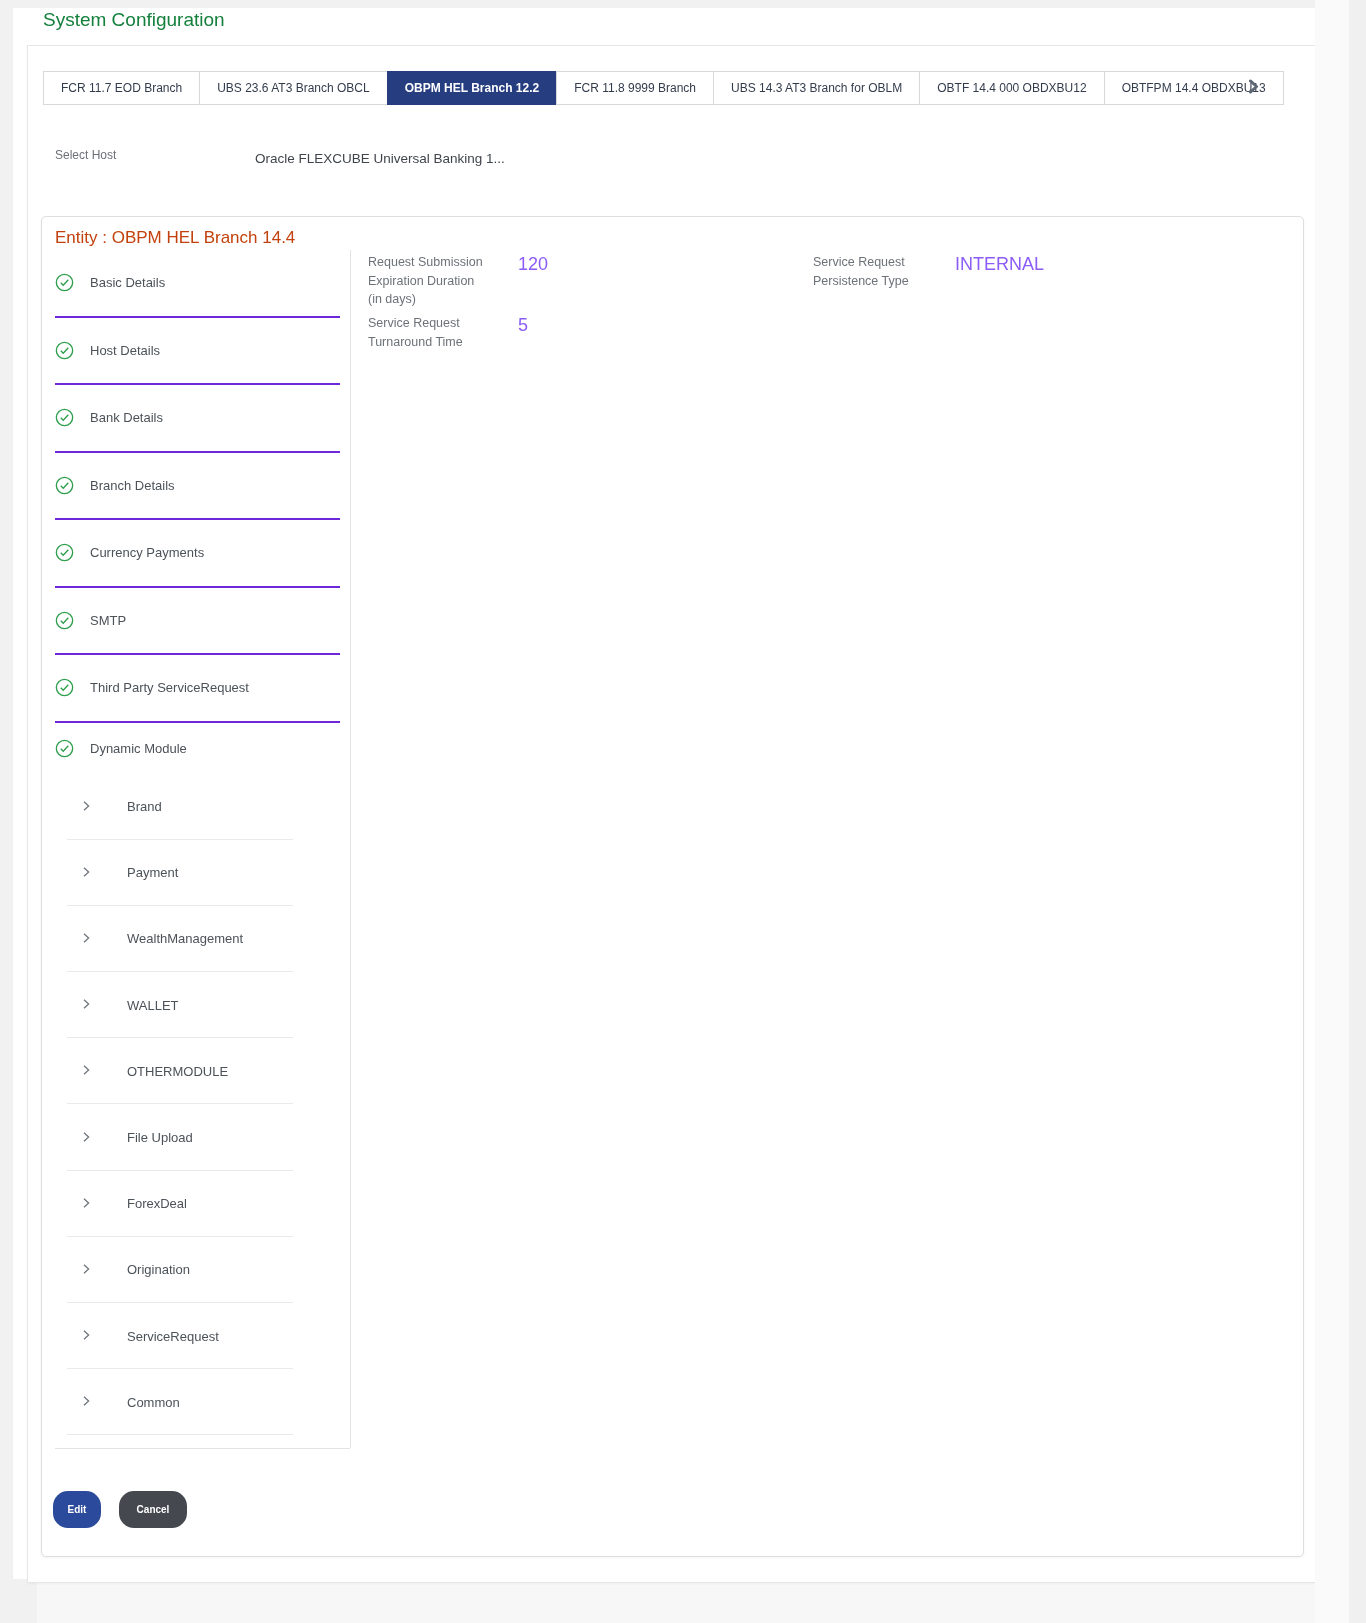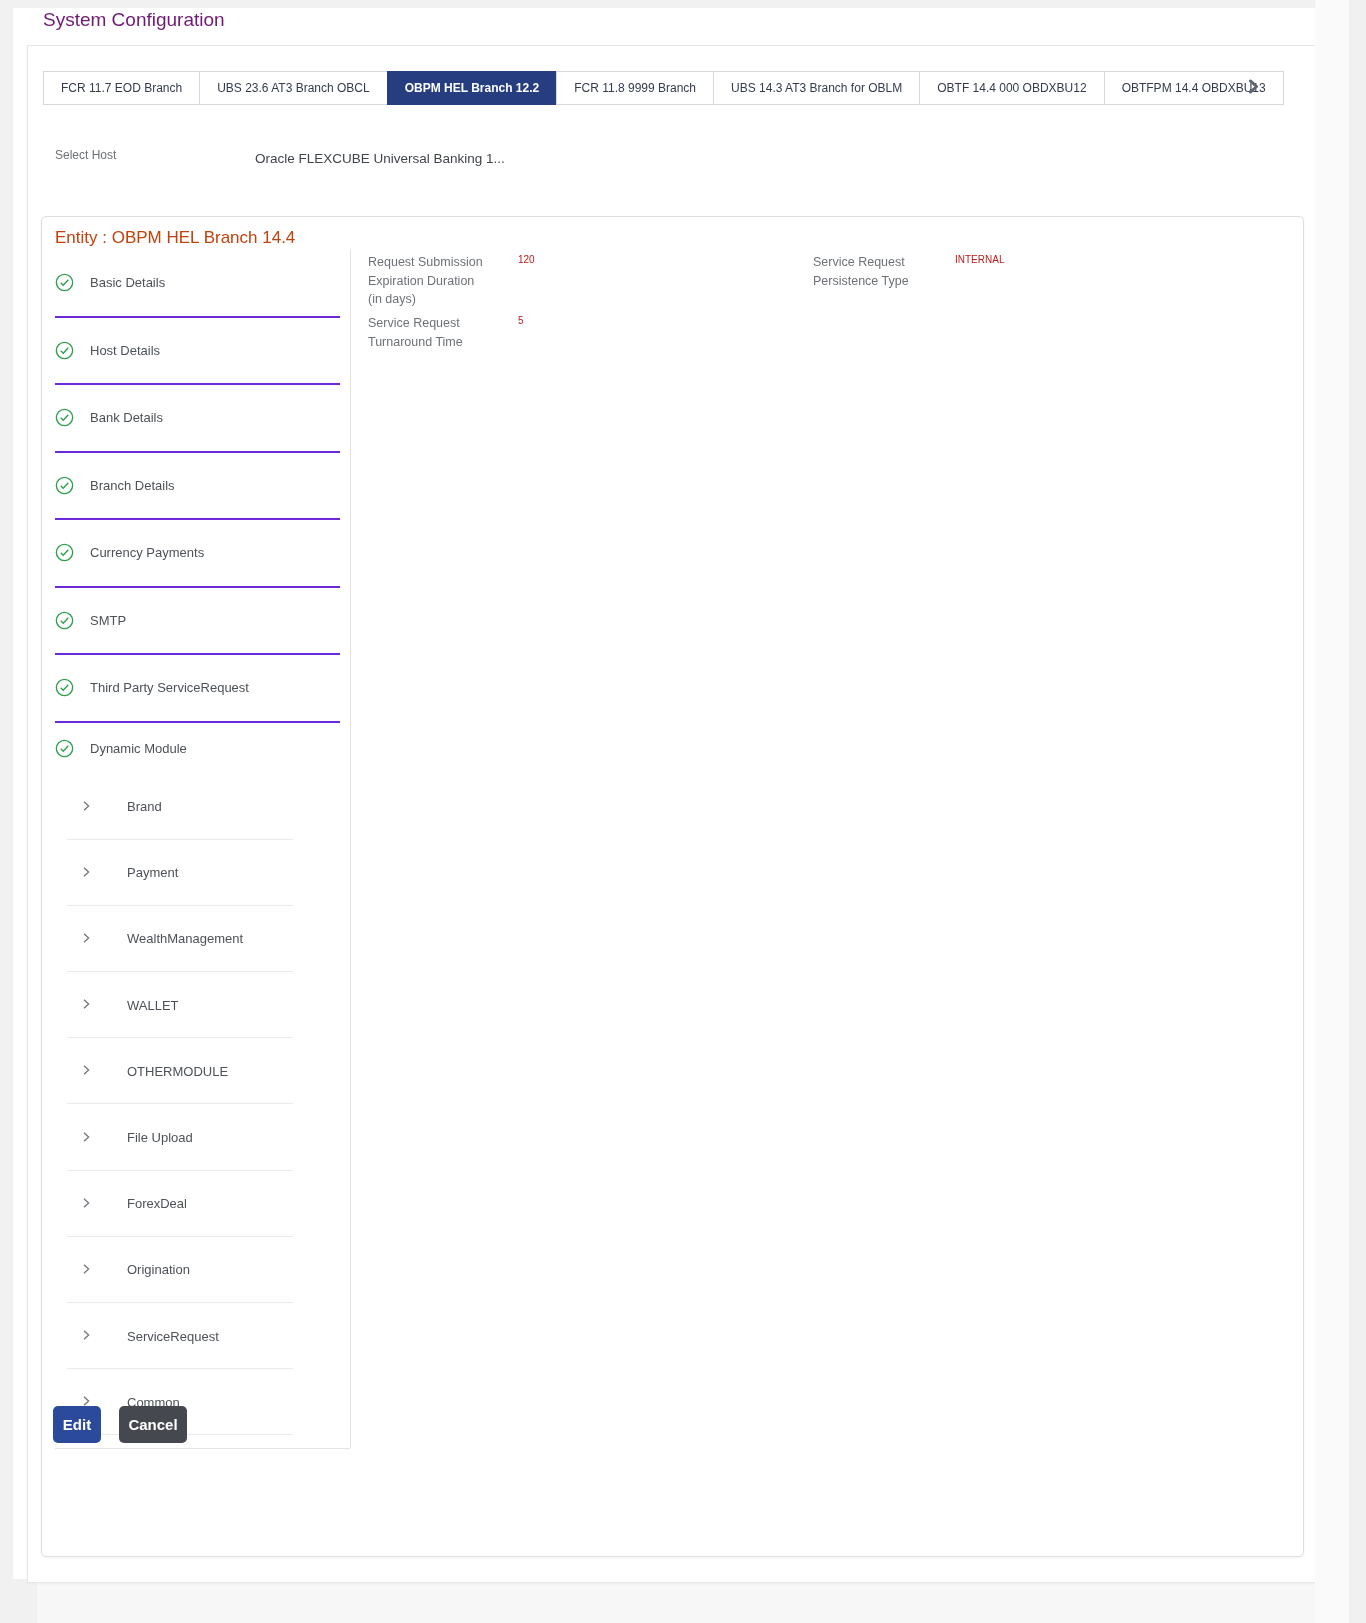--- a/index.html
+++ b/index.html
@@ -9,21 +9,21 @@
   html,body{margin:0;padding:0}
   body{
     width:1366px;height:1623px;position:relative;overflow:hidden;
     background:#f1f1f1;font-family:"Liberation Sans",sans-serif;
   }
   .page-card{position:absolute;left:13px;top:8px;width:1302px;height:1571px;background:#fff}
   .bottom-band{position:absolute;left:37px;top:1579px;width:1278px;height:44px;background:#f7f7f7}
   .right-gutter{position:absolute;left:1315px;top:0;width:34px;height:1623px;background:#fafafa;z-index:6}
   .scrollbar-track{position:absolute;left:1349px;top:0;width:17px;height:1623px;background:#f0f0f0;z-index:6}
 
-  .page-title{position:absolute;left:43px;top:9px;font-size:19px;color:#701a75;z-index:3}
+  .page-title{position:absolute;left:43px;top:9px;font-size:19px;color:#15803d;z-index:3}
 
   .outer-container{
     position:absolute;left:27px;top:45px;width:1312px;height:1538px;
     background:#fff;border:1px solid #e6e6e6;box-shadow:0 1px 2px rgba(0,0,0,.04);z-index:1
   }
 
   .tab-bar{position:absolute;left:43px;top:71px;display:flex;z-index:3}
   .tab{
     height:34px;padding:8px 17px;background:#fff;border:1px solid #d8d8d8;margin-left:-1px;
     font-family:inherit;font-size:12px;font-weight:500;color:#333c4d;
@@ -49,28 +49,28 @@
   .sb-row{height:67.5px;width:285px;display:flex;align-items:center;gap:16px;border-bottom:2px solid #6d28d9;cursor:pointer}
   .sb-row.dynamic{border-bottom:none;height:51px}
   .sb-row .icon{display:flex;align-items:center}
   .sb-label{font-size:13px;color:#4c5258}
 
   .sb-sub{height:66.2px;width:285px;display:flex;align-items:center;gap:35px;padding-left:25px;position:relative;cursor:pointer}
   .sb-sub::after{content:"";position:absolute;left:12px;bottom:0;width:226px;height:1px;background:#eaeaea}
 
   .field{position:absolute;display:flex;z-index:3}
   .field .f-label{width:122px;margin-right:28px;font-size:12.5px;line-height:1.48;color:#6d7278}
-  .field .f-value{font-size:10px;color:#b91c1c;padding-top:1px}
+  .field .f-value{font-size:18px;color:#8b5cf6;padding-top:1px}
   .field.f1{left:368px;top:253px}
   .field.f2{left:368px;top:314px}
   .field.f3{left:813px;top:253px}
   .field.f3 .f-label{width:120px;margin-right:22px}
 
-  .btn{position:absolute;top:1406px;height:37px;border:none;border-radius:5px;color:#fff;
-       font-family:inherit;font-size:15px;font-weight:700;cursor:pointer;z-index:4}
+  .btn{position:absolute;top:1491px;height:37px;border:none;border-radius:15px;color:#fff;
+       font-family:inherit;font-size:10px;font-weight:700;cursor:pointer;z-index:4}
   .btn-edit{left:53px;width:48px;background:var(--primary-btn)}
   .btn-cancel{left:119px;width:68px;background:var(--secondary-btn)}
 </style>
 </head>
 <body>
 
 <div class="page-card"></div>
 <div class="bottom-band"></div>
 
 <div class="page-title">System Configuration</div>

